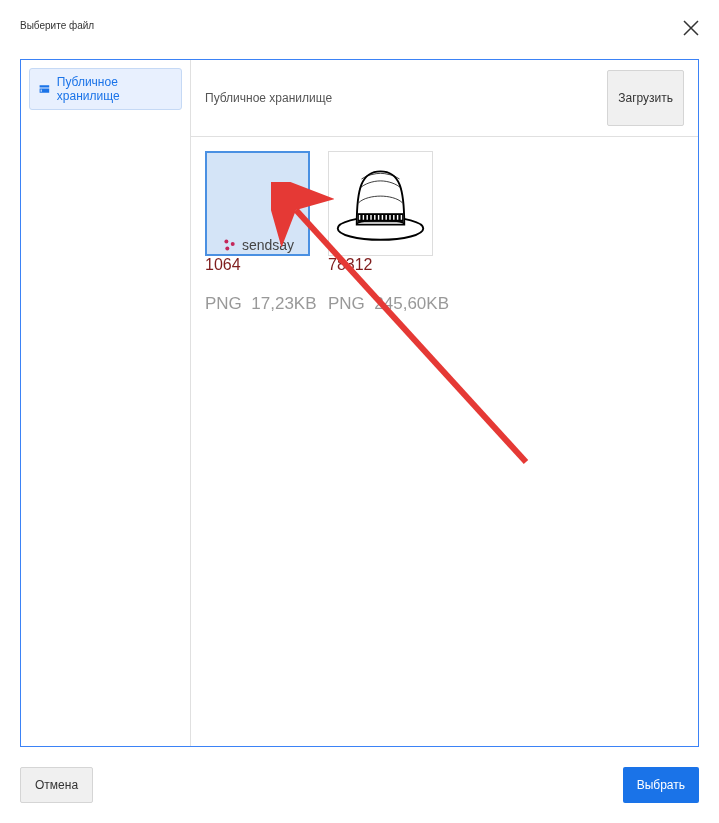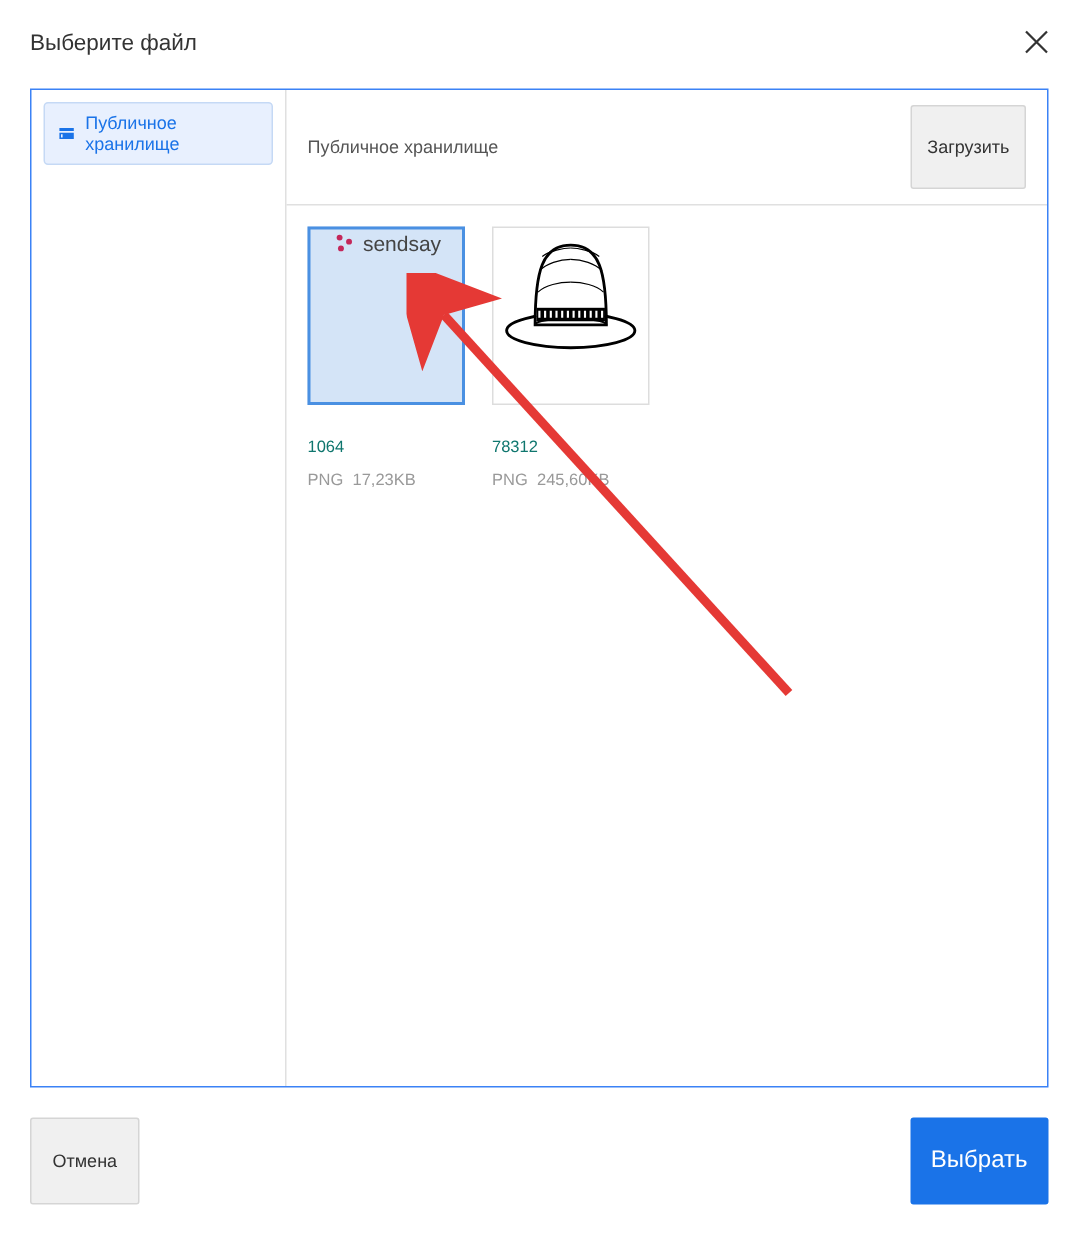--- a/index.html
+++ b/index.html
@@ -17,21 +17,21 @@
       display: flex;
       flex-direction: column;
     }
     .modal-header {
       display: flex;
       justify-content: space-between;
       align-items: flex-start;
       margin-bottom: 20px;
     }
     .modal-title {
-      font-size: 15px;
+      font-size: 10px;
       color: #333;
       font-weight: 400;
     }
     .close-btn {
       cursor: pointer;
       color: #333;
       font-size: 18px;
       line-height: 1;
       background: none;
       border: none;
@@ -97,41 +97,41 @@
       flex-wrap: wrap;
       position: relative;
       flex: 1;
     }
     .file-item {
       width: 105px;
       cursor: pointer;
     }
     .file-thumb {
       width: 105px;
-      height: 119px;
+      height: 105px;
       border: 1px solid #ddd;
       display: flex;
-      align-items: flex-start;
+      align-items: flex-end;
       justify-content: center;
       background: #fff;
       position: relative;
     }
     .file-item.selected .file-thumb {
       border: 2px solid #4a90e2;
       background: #d4e4f7;
     }
     .file-name {
-      font-size: 11px;
-      color: #0f766e;
-      margin-top: 22px;
+      font-size: 16px;
+      color: #7f1d1d;
+      margin-top: 0;
     }
     .file-meta {
-      font-size: 11px;
+      font-size: 17px;
       color: #999;
-      margin-top: 10px;
+      margin-top: 20px;
     }
     .sendsay-logo {
       display: flex;
       align-items: center;
       gap: 3px;
       font-size: 14px;
       color: #444;
     }
     .sendsay-dots {
       width: 18px;
@@ -149,31 +149,31 @@
       z-index: 10;
     }
     .modal-footer {
       display: flex;
       justify-content: space-between;
       padding-top: 20px;
     }
     .cancel-btn {
       background: #f0f0f0;
       border: 1px solid #d5d5d5;
-      padding: 21px 14px;
+      padding: 10px 14px;
       font-size: 12px;
       color: #333;
       cursor: pointer;
       border-radius: 2px;
     }
     .select-btn {
       background: #1a73e8;
       border: none;
       padding: 6px 14px;
-      font-size: 16px;
+      font-size: 12px;
       color: #fff;
       cursor: pointer;
       border-radius: 2px;
     }
   </style>
 </head>
 <body>
 
 <div class="modal">
   <div class="modal-header">

